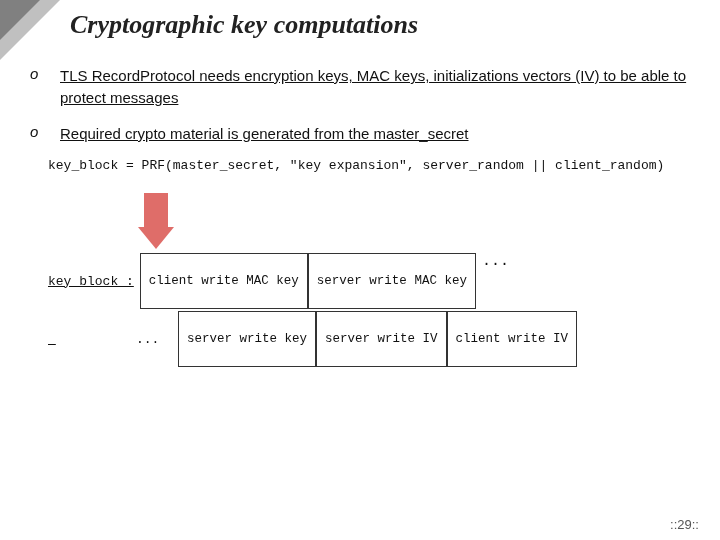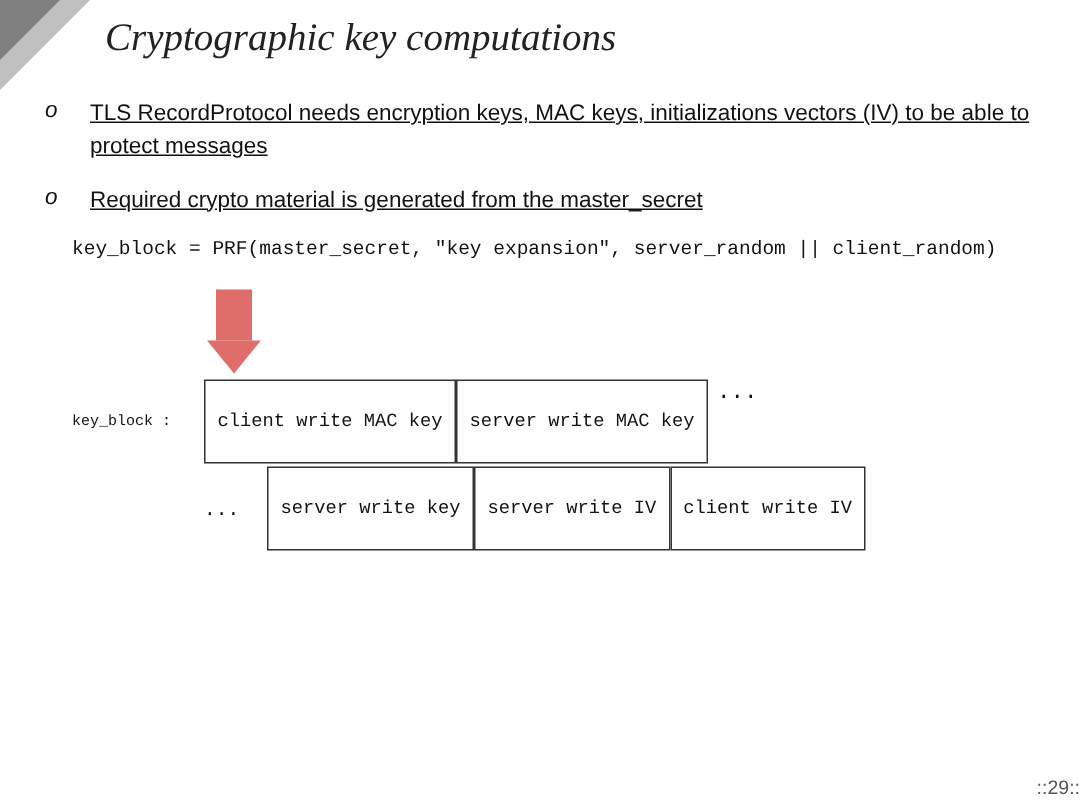--- a/index.html
+++ b/index.html
@@ -28,21 +28,21 @@
       background: #808080;
       clip-path: polygon(0 0, 100% 0, 0 100%);
     }
 
     .page-title {
       position: absolute;
       top: 10px;
       left: 70px;
       right: 10px;
       font-size: 26px;
-      font-weight: normal;
+      font-weight: bold;
       font-style: italic;
       color: #222;
       font-family: 'Times New Roman', Times, serif;
     }
 
     .content {
       position: absolute;
       top: 65px;
       left: 30px;
       right: 20px;
@@ -118,24 +118,25 @@
       width: 0;
       height: 0;
       border-left: 18px solid transparent;
       border-right: 18px solid transparent;
       border-top: 22px solid #d9534f;
       opacity: 0.85;
     }
 
     .key-block-label {
       font-family: 'Courier New', Courier, monospace;
-      font-size: 10px;
+      font-size: 13px;
       color: #111;
       margin-right: 6px;
       min-width: 82px;
+      text-decoration: underline;
     }
 
     .key-box {
       border: 1.5px solid #333;
       padding: 20px 8px;
       font-family: 'Courier New', Courier, monospace;
       font-size: 12.5px;
       color: #111;
       background: #fff;
       white-space: nowrap;
@@ -144,21 +145,21 @@
     .dots-label {
       font-family: 'Courier New', Courier, monospace;
       font-size: 15px;
       margin-left: 6px;
       color: #111;
     }
 
     .page-number {
       position: absolute;
       bottom: 8px;
-      right: 0;
+      right: 21px;
       font-size: 13px;
       color: #555;
       font-family: Arial, sans-serif;
     }
 
     .row1-boxes {
       display: flex;
       align-items: stretch;
       gap: 0;
     }

